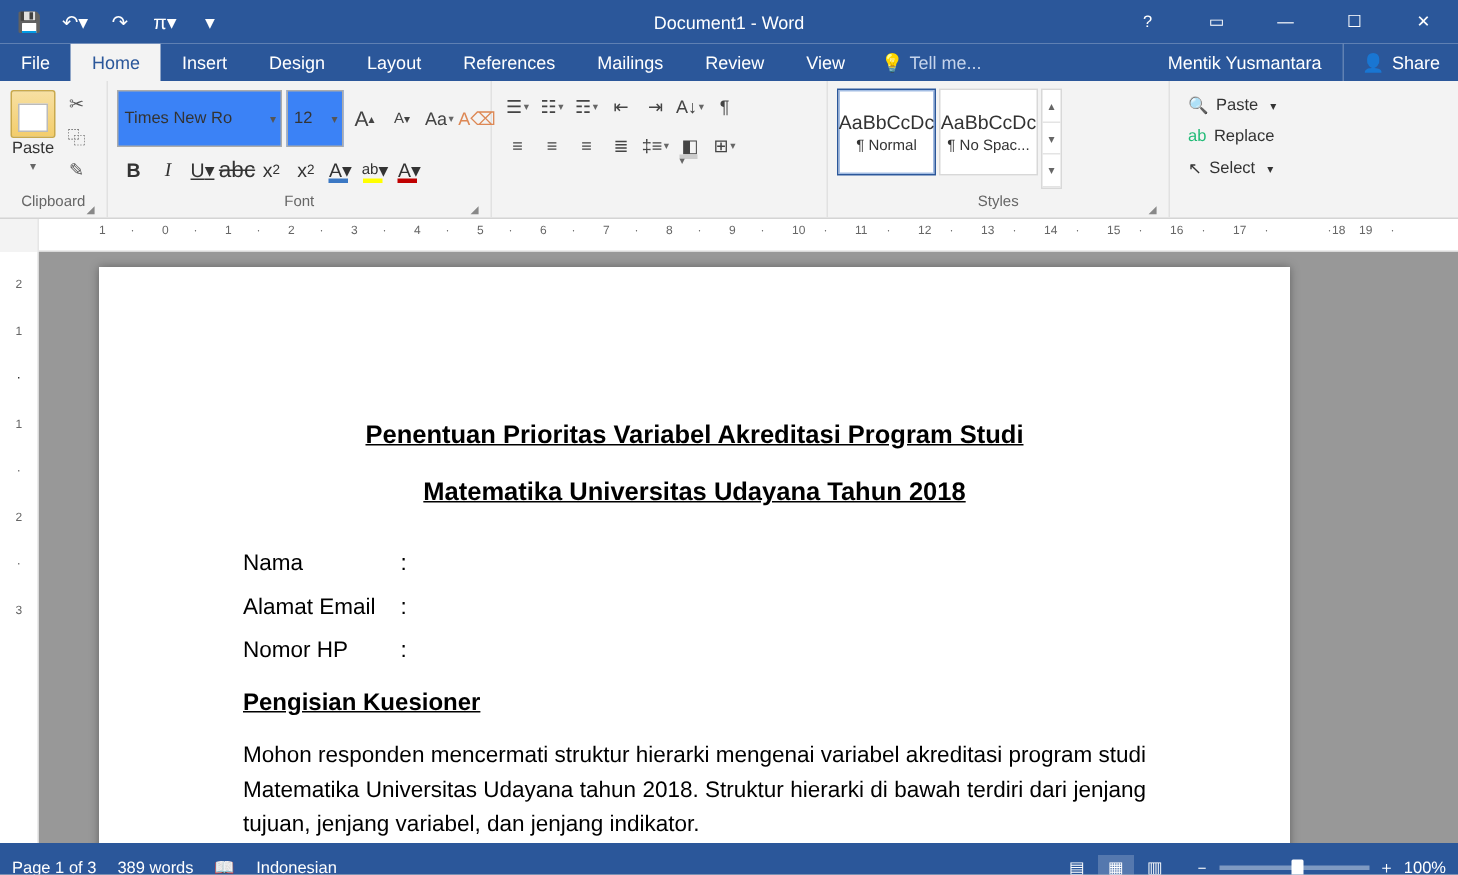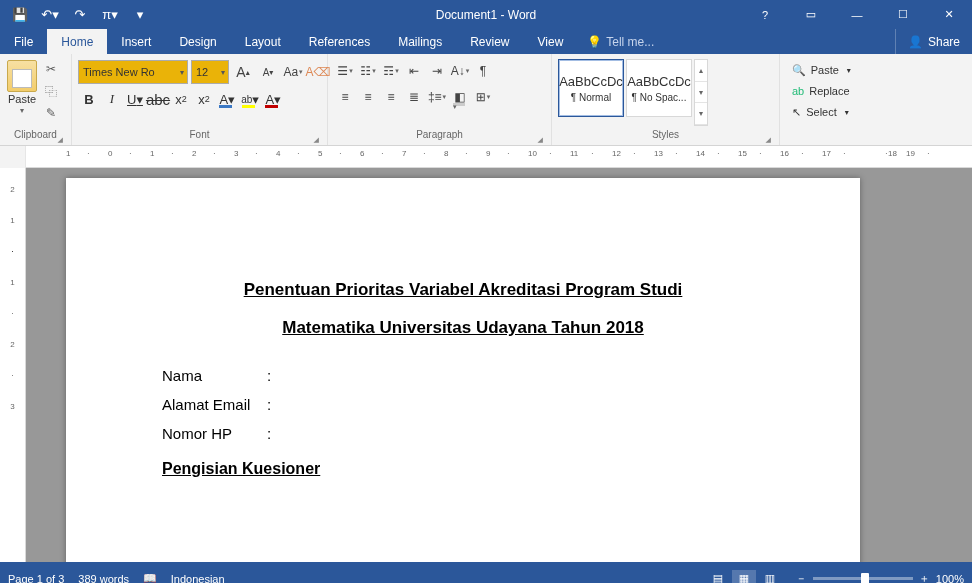--- a/index.html
+++ b/index.html
@@ -23,21 +23,21 @@
 .group-body{flex:1;display:flex;align-items:flex-start}
 .group-label{height:16px;text-align:center;font-size:10px;color:#666;padding-bottom:1px;position:relative}
 .group-label::after{content:"◢";position:absolute;right:4px;bottom:1px;font-size:7px;color:#888}
 .cb-col{display:flex;flex-direction:column;align-items:center;padding:3px 1px;gap:2px}
 .paste-big{width:36px;display:flex;flex-direction:column;align-items:center;padding-top:4px;gap:1px}
 .paste-icon{width:30px;height:32px;background:linear-gradient(#f7e0a3,#f3cd6b);border:1px solid #c9a94c;border-radius:2px;position:relative}
 .paste-icon::after{content:"";position:absolute;left:4px;top:8px;right:4px;bottom:3px;background:#fff;border:1px solid #bbb}
 .mini{width:20px;height:20px;display:flex;align-items:center;justify-content:center;color:#555;font-size:12px}
 .font-col{display:flex;flex-direction:column;gap:4px;padding:4px 2px}
 .font-row1{display:flex;gap:3px;align-items:center}
-.combo{height:24px;border:1px solid #ababab;background:#eab308;display:flex;align-items:center;padding:0 4px;font-size:11px;color:#333;position:relative}
+.combo{height:38px;border:1px solid #ababab;background:#3b82f6;display:flex;align-items:center;padding:0 4px;font-size:11px;color:#333;position:relative}
 .combo.font{width:110px}
 .combo.size{width:38px}
 .combo::after{content:"▾";position:absolute;right:3px;font-size:8px;color:#555}
 .btn-sm{width:22px;height:22px;display:flex;align-items:center;justify-content:center;color:#444;font-size:12px}
 .btn-sm.drop::after{content:"▾";font-size:7px;margin-left:1px;color:#666}
 .font-row2{display:flex;gap:1px;align-items:center}
 .fbtn{width:22px;height:22px;display:flex;align-items:center;justify-content:center;font-size:13px;color:#333}
 .sub{font-size:9px;vertical-align:sub}.sup{font-size:9px;vertical-align:super}
 .color-a{position:relative}
 .color-a::after{content:"";position:absolute;left:3px;right:6px;bottom:2px;height:3px;background:var(--c)}
@@ -103,20 +103,21 @@
   <div class="tab">Layout</div>
   <div class="tab">References</div>
   <div class="tab">Mailings</div>
   <div class="tab">Review</div>
   <div class="tab">View</div>
   <div class="tell">
       <span>💡</span>
       <span>Tell me...</span>
     </div>
   <div class="tabs-spacer"></div>
+  <div class="acct">Mentik Yusmantara</div>
   <div class="share">
       <span>👤</span>
       <span>Share</span>
     </div>
 </div>
 
 <div class="ribbon">
 
   <div class="group" style="width:72px">
     <div class="group-body">
@@ -185,21 +186,20 @@
       <div class="para-row">
         <div class="btn-sm">≡</div>
         <div class="btn-sm">≡</div>
         <div class="btn-sm">≡</div>
         <div class="btn-sm">≣</div>
         <div class="btn-sm drop">‡≡</div>
         <div class="btn-sm drop color-a" style="--c:#ccc">◧</div>
         <div class="btn-sm drop">⊞</div>
       </div>
     </div>
-    <div class="group-label">Paragraph</div>
   </div>
 
   <div class="group" style="width:228px">
     <div class="group-body styles-body">
       <div class="style-item selected">
           <div class="style-prev">AaBbCcDc</div>
           <div>¶ Normal</div>
         </div>
       <div class="style-item">
           <div class="style-prev">AaBbCcDc</div>
@@ -303,20 +303,21 @@
         </div>
       <div class="field-row">
           <span class="lab">Alamat Email</span>
           <span>:</span>
         </div>
       <div class="field-row">
           <span class="lab">Nomor HP</span>
           <span>:</span>
         </div>
       <div class="subhead">Pengisian Kuesioner</div>
+      <div class="para">Mohon responden mencermati struktur hierarki mengenai variabel akreditasi program studi Matematika Universitas Udayana tahun 2018. Struktur hierarki di bawah terdiri dari jenjang tujuan, jenjang variabel, dan jenjang indikator.</div>
     </div>
   </div>
 </div>
 
 <div class="statusbar">
   <span>Page 1 of 3</span>
   <span>389 words</span>
   <span>📖</span>
   <span>Indonesian</span>
   <div class="spacer"></div>

